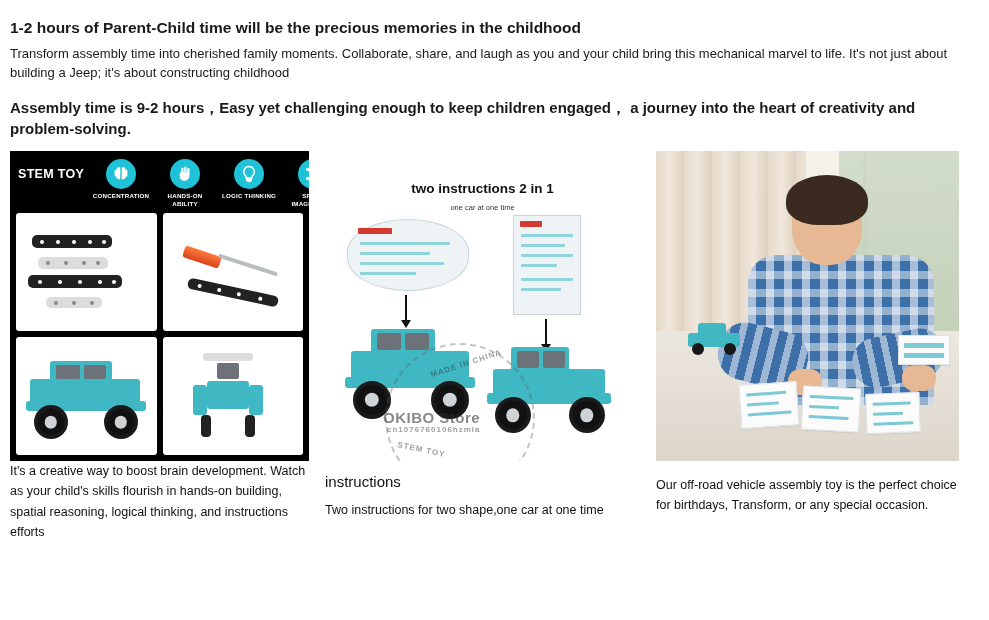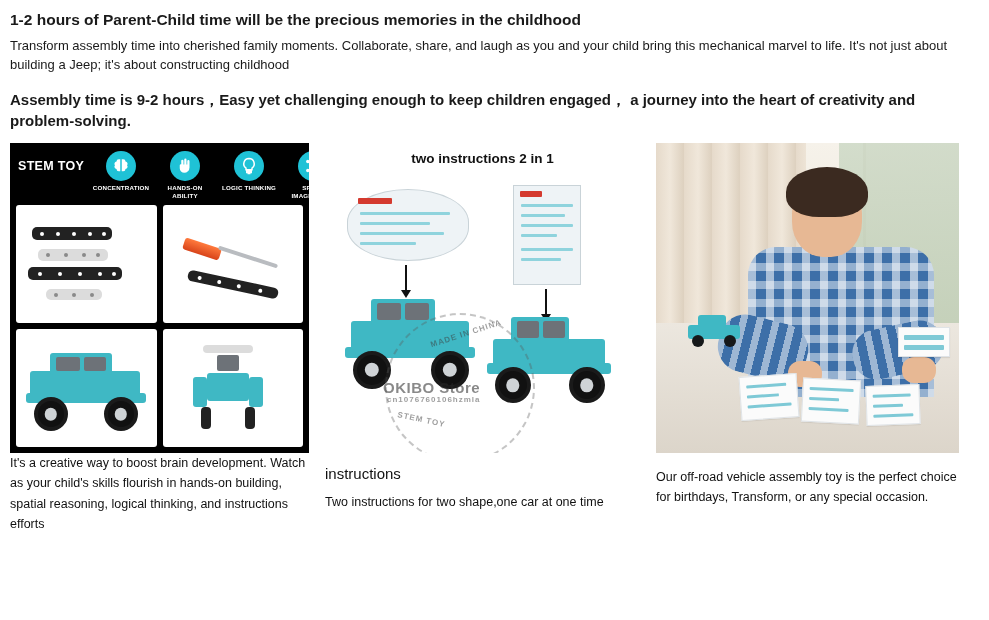--- a/index.html
+++ b/index.html
@@ -4,21 +4,21 @@
 <style>
   * { box-sizing: border-box; }
   html, body {
     margin: 0; padding: 0;
     width: 989px; height: 620px;
     background: #ffffff;
     font-family: "Liberation Sans", sans-serif;
     color: #1a1a1a;
     overflow: hidden;
   }
-  .page { width: 989px; height: 620px; position: relative; padding: 8px 10px 0 10px; }
+  .page { width: 989px; height: 620px; position: relative; padding: 16px 10px 0 10px; }
 
   .headline {
     font-size: 15.5px;
     font-weight: bold;
     line-height: 1.25;
     margin: 2px 0 8px 0;
   }
   .subcopy {
     font-size: 13px;
     line-height: 1.45;
@@ -134,21 +134,21 @@
     position: absolute; border-radius: 50%;
     background: #111; border: 4px solid #1a1a1a;
   }
   .wheel::after {
     content:""; position:absolute; left:50%; top:50%;
     width: 48%; height: 48%; border-radius: 50%;
     background:#cfd3d6; transform: translate(-50%,-50%);
   }
 
   
-  .c2 { position: absolute; inset: 0; background: #fff; }
+  .c2 { position: absolute; inset: 0; background: #fff; margin-top: 22px; }
   .c2-title {
     position: absolute; top: 8px; left: 0; right: 0;
     text-align: center; font-size: 13.5px; font-weight: bold; color: #111;
   }
   .c2-sub {
     position: absolute; top: 30px; left: 0; right: 0;
     text-align: center; font-size: 7.5px; color: #333;
   }
   .manual {
     position: absolute; background: #eef3f6;
@@ -366,20 +366,21 @@
           </div>
         </div>
       </div>
       <div class="caption-body">It's a creative way to boost brain development. Watch as your child's skills flourish in hands-on building, spatial reasoning, logical thinking, and instructions efforts</div>
     </div>
 
     <div class="col col-2">
       <div class="imgbox">
         <div class="c2">
           <div class="c2-title">two instructions 2 in 1</div>
+          <div class="c2-sub">one car at one time</div>
 
           <div class="manual" style="left:22px;top:46px;width:122px;height:72px;border-radius:60%/55%;">
             <i class="mhdr" style="left:10px;top:8px;width:34px;"></i>
             <i class="mrow" style="left:12px;top:22px;width:90px;"></i>
             <i class="mrow" style="left:12px;top:32px;width:70px;"></i>
             <i class="mrow" style="left:12px;top:42px;width:84px;"></i>
             <i class="mrow" style="left:12px;top:52px;width:56px;"></i>
           </div>
 
           <div class="manual" style="left:188px;top:42px;width:68px;height:100px;">

